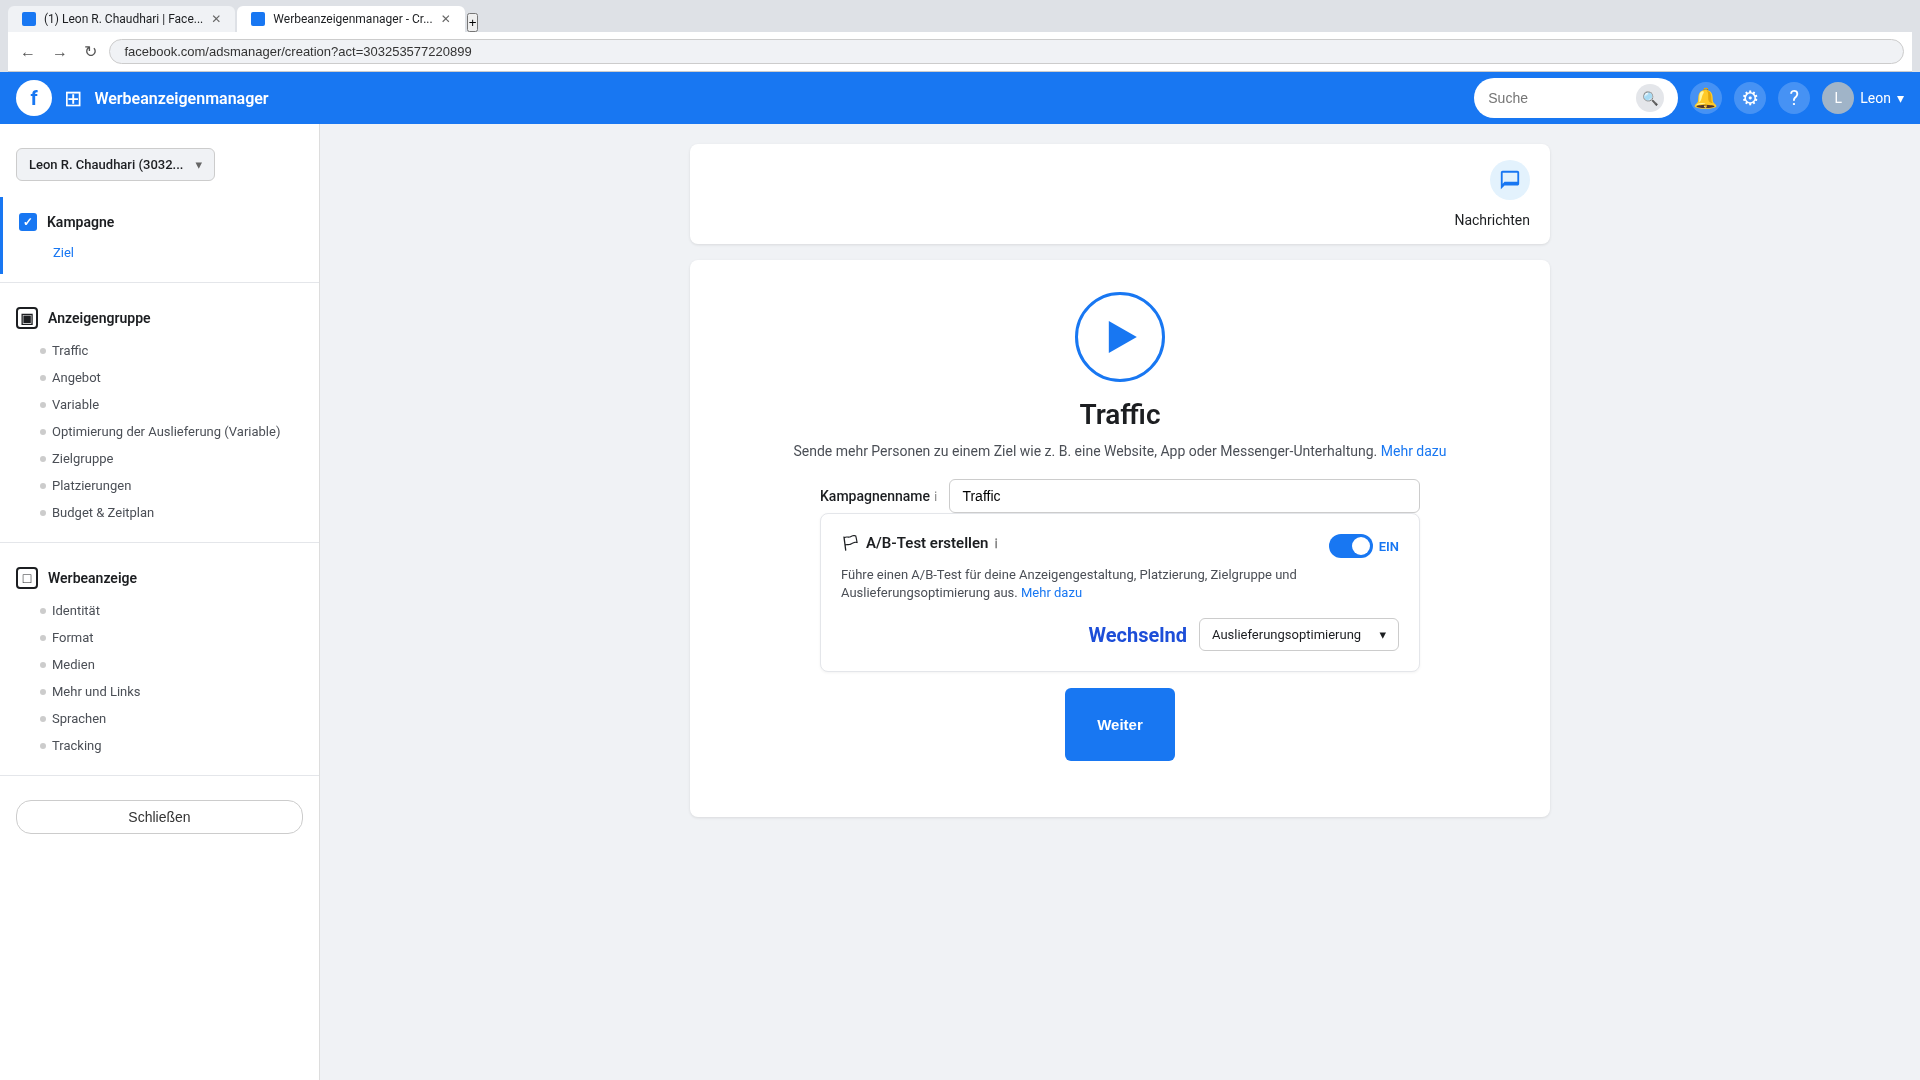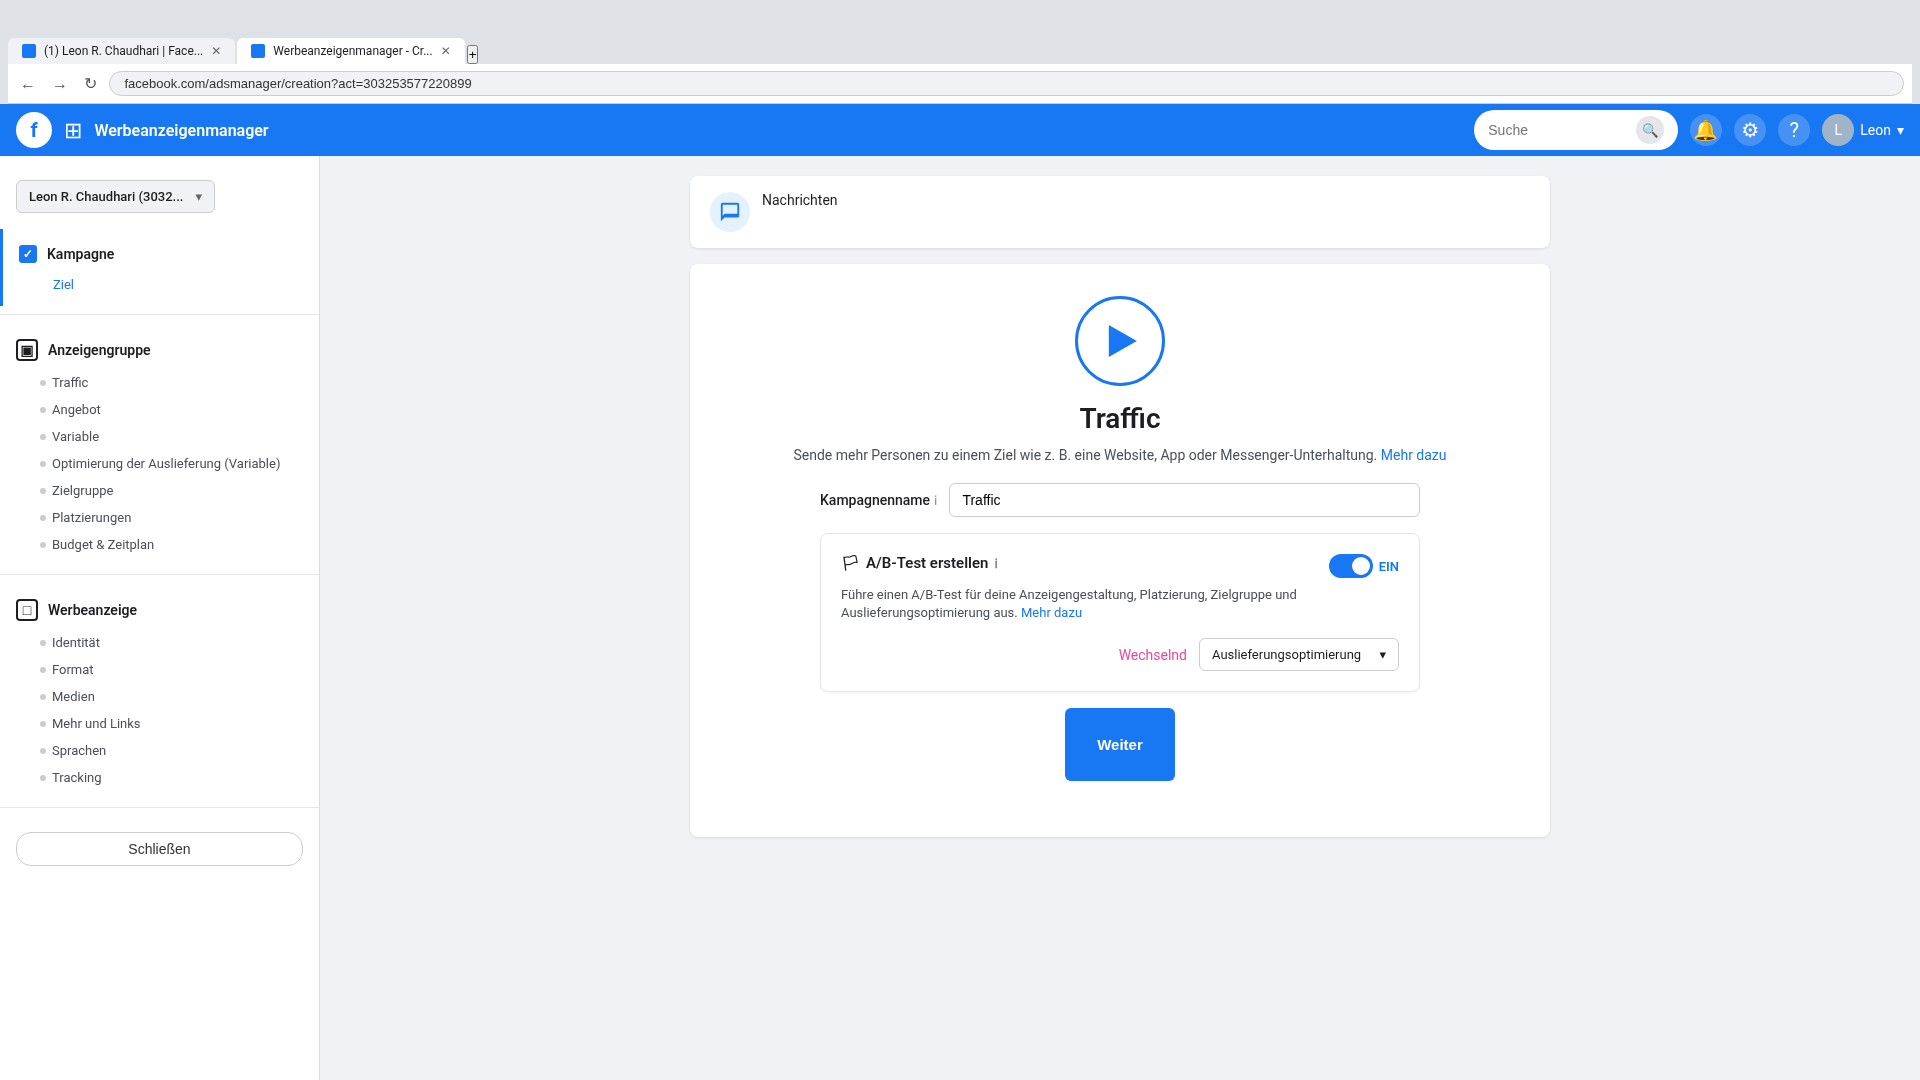--- a/index.html
+++ b/index.html
@@ -1,20 +1,20 @@
 <!DOCTYPE html>
 <html><head>
   <meta charset="utf-8">
   <style>
     * { box-sizing: border-box; margin: 0; padding: 0; }
     body { font-family: -apple-system, BlinkMacSystemFont, 'Segoe UI', Roboto, sans-serif; font-size: 14px; background: #f0f2f5; color: #1c1e21; }
 
     
     .browser-chrome { background: #dee1e6; padding: 6px 8px 0; }
-    .browser-tabs { display: flex; align-items: flex-end; gap: 2px; margin-top: 32px; }
+    .browser-tabs { display: flex; align-items: flex-end; gap: 2px; }
     .browser-tab { background: #f0f2f5; border-radius: 6px 6px 0 0; padding: 6px 14px; font-size: 12px; display: flex; align-items: center; gap: 8px; min-width: 180px; max-width: 240px; }
     .browser-tab.active { background: #fff; }
     .browser-tab .tab-favicon { width: 14px; height: 14px; background: #1877f2; border-radius: 2px; display: inline-block; flex-shrink: 0; }
     .browser-tab .tab-title { flex: 1; overflow: hidden; white-space: nowrap; text-overflow: ellipsis; font-size: 12px; }
     .browser-tab .tab-close { color: #666; font-size: 12px; cursor: pointer; }
     .browser-toolbar { background: #fff; display: flex; align-items: center; gap: 8px; padding: 6px 8px; border-bottom: 1px solid #ccc; }
     .browser-nav-btn { background: none; border: none; color: #555; font-size: 16px; cursor: pointer; padding: 4px; border-radius: 3px; }
     .browser-address { flex: 1; background: #f0f2f5; border: 1px solid #ccc; border-radius: 20px; padding: 4px 14px; font-size: 13px; color: #333; }
 
     
@@ -55,52 +55,52 @@
 
     
     .kampagne-section { border-left: 3px solid #1877f2; }
 
     
     .content { flex: 1; overflow-y: auto; background: #f0f2f5; }
 
     .content-inner { max-width: 900px; margin: 0 auto; padding: 20px; }
 
     
-    .nachrichten-card { background: #fff; border-radius: 8px; padding: 16px 20px; margin-bottom: 16px; display: flex; align-items: flex-start; gap: 12px; box-shadow: 0 1px 3px rgba(0,0,0,0.1); }
+    .nachrichten-card { background: #fff; border-radius: 8px; padding: 16px 20px; margin-bottom: 16px; display: flex; align-items: flex-end; gap: 12px; box-shadow: 0 1px 3px rgba(0,0,0,0.1); flex-direction: column; }
     .nachrichten-icon { width: 40px; height: 40px; background: #e3f2fd; border-radius: 50%; display: flex; align-items: center; justify-content: center; }
 
     
     .traffic-card { background: #fff; border-radius: 8px; padding: 32px 20px; margin-bottom: 16px; display: flex; flex-direction: column; align-items: center; box-shadow: 0 1px 3px rgba(0,0,0,0.1); }
     .traffic-icon-circle { width: 90px; height: 90px; border: 3px solid #1877f2; border-radius: 50%; display: flex; align-items: center; justify-content: center; margin-bottom: 16px; position: relative; }
     .traffic-icon-circle::before { content: ''; position: absolute; top: 50%; left: 50%; transform: translate(-40%, -50%); width: 0; height: 0; border-style: solid; border-width: 16px 0 16px 28px; border-color: transparent transparent transparent #1877f2; }
     .traffic-title { font-size: 28px; font-weight: 600; margin-bottom: 12px; color: #1c1e21; }
     .traffic-desc { text-align: center; color: #4b4f56; font-size: 14px; margin-bottom: 20px; }
     .traffic-desc a { color: #1877f2; text-decoration: none; }
 
     
     .form-section { width: 100%; max-width: 600px; }
-    .form-row { display: flex; align-items: center; gap: 12px; margin-bottom: 16px; }
+    .form-row { display: flex; align-items: center; gap: 12px; }
     .form-label { font-size: 14px; font-weight: 500; color: #1c1e21; white-space: nowrap; display: flex; align-items: center; gap: 4px; }
     .form-label .info-icon { color: #888; font-size: 13px; cursor: pointer; }
     .form-input { flex: 1; border: 1px solid #ccc; border-radius: 6px; padding: 8px 12px; font-size: 14px; outline: none; }
 
     
     .ab-test-box { background: #fff; border: 1px solid #e4e6ea; border-radius: 8px; padding: 20px; margin-bottom: 16px; width: 100%; max-width: 600px; box-shadow: 0 1px 3px rgba(0,0,0,0.05); }
     .ab-test-header { display: flex; align-items: flex-start; justify-content: space-between; margin-bottom: 8px; }
     .ab-test-title { display: flex; align-items: center; gap: 6px; font-weight: 600; font-size: 15px; }
     .toggle { position: relative; display: inline-block; width: 44px; height: 24px; }
     .toggle input { opacity: 0; width: 0; height: 0; }
     .toggle-slider { position: absolute; top: 0; left: 0; right: 0; bottom: 0; background: #1877f2; border-radius: 12px; cursor: pointer; }
     .toggle-slider::before { content: ''; position: absolute; width: 18px; height: 18px; background: #fff; border-radius: 50%; top: 3px; right: 3px; transition: 0.2s; }
     .toggle-label { font-size: 13px; color: #1877f2; font-weight: 600; margin-left: 6px; }
     .toggle-wrapper { display: flex; align-items: center; }
     .ab-test-desc { font-size: 13px; color: #4b4f56; line-height: 1.4; }
     .ab-test-desc a { color: #1877f2; text-decoration: none; }
     .ab-wechselnd-row { display: flex; align-items: center; justify-content: flex-end; gap: 12px; margin-top: 16px; }
-    .ab-wechselnd-label { font-size: 14px; color: #ec4899; }
+    .ab-wechselnd-label { font-size: 20px; color: #1d4ed8; font-weight: bold; }
     .ab-dropdown { background: #fff; border: 1px solid #ccc; border-radius: 6px; padding: 8px 12px; font-size: 13px; display: flex; align-items: center; gap: 8px; cursor: pointer; min-width: 200px; }
     .ab-dropdown .chevron { margin-left: auto; }
 
     
     .weiter-btn { background: #1877f2; color: #fff; border: none; border-radius: 6px; padding: 28px 32px; font-size: 15px; font-weight: 600; cursor: pointer; display: block; margin: 0 auto 24px; }
     @keyframes spin { to { transform: rotate(360deg); } }
 
     .kampagne-header { display: flex; align-items: center; gap: 10px; padding: 8px 16px; font-weight: 600; font-size: 14px; }
     .kampagne-checkbox { width: 18px; height: 18px; background: #1877f2; border-radius: 3px; display: flex; align-items: center; justify-content: center; color: #fff; font-size: 12px; flex-shrink: 0; }
   </style>

